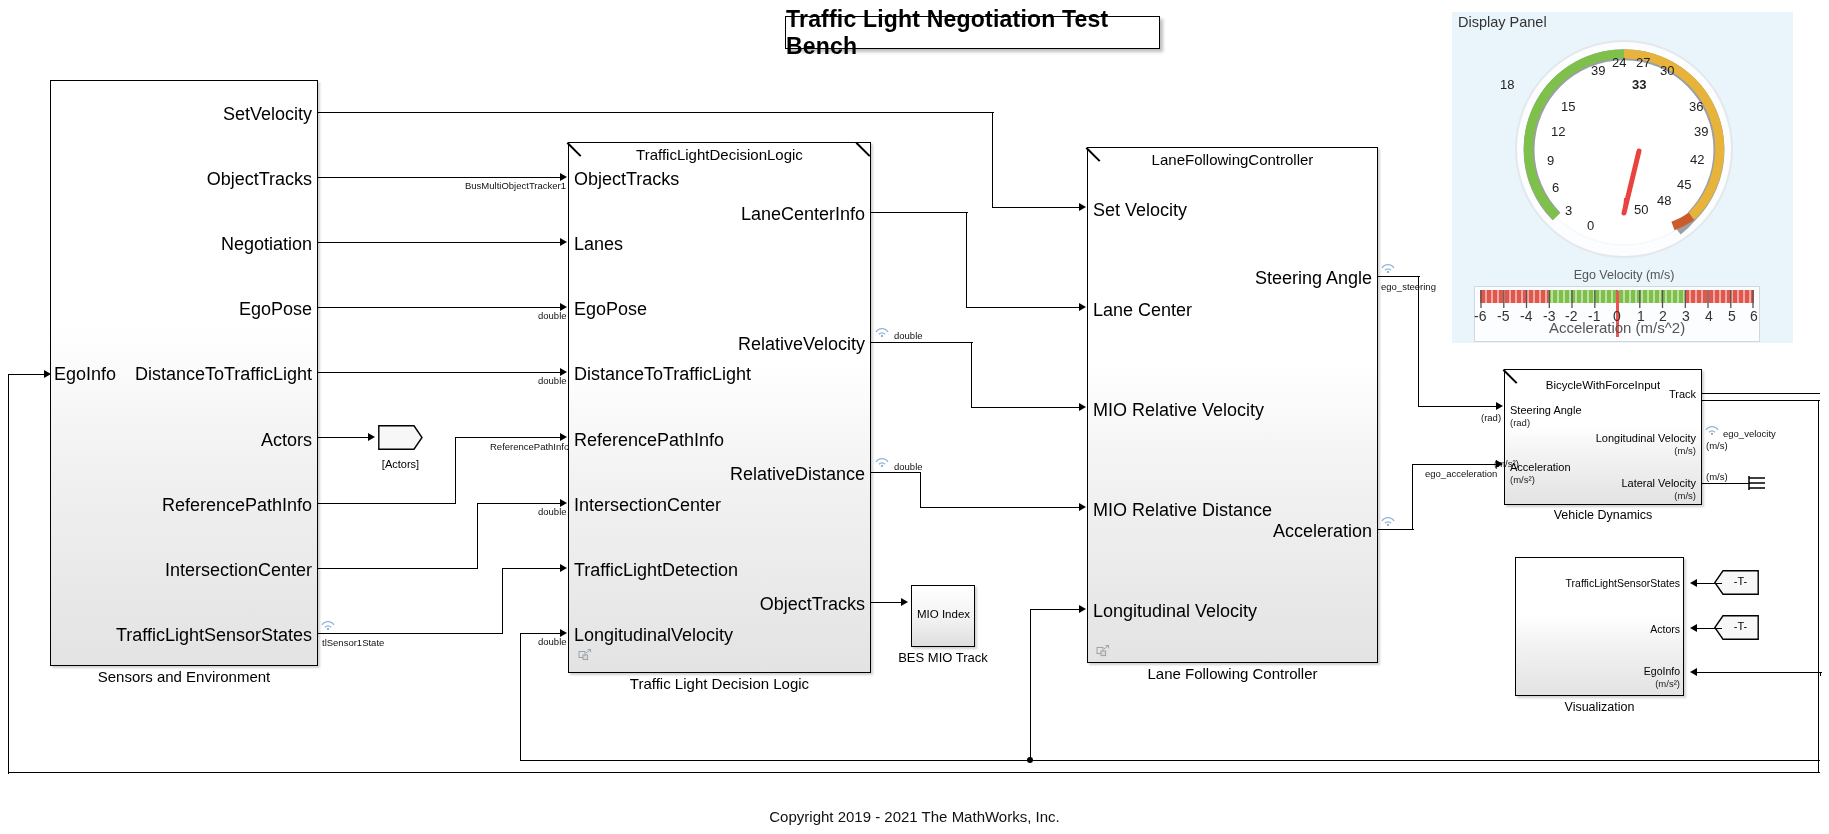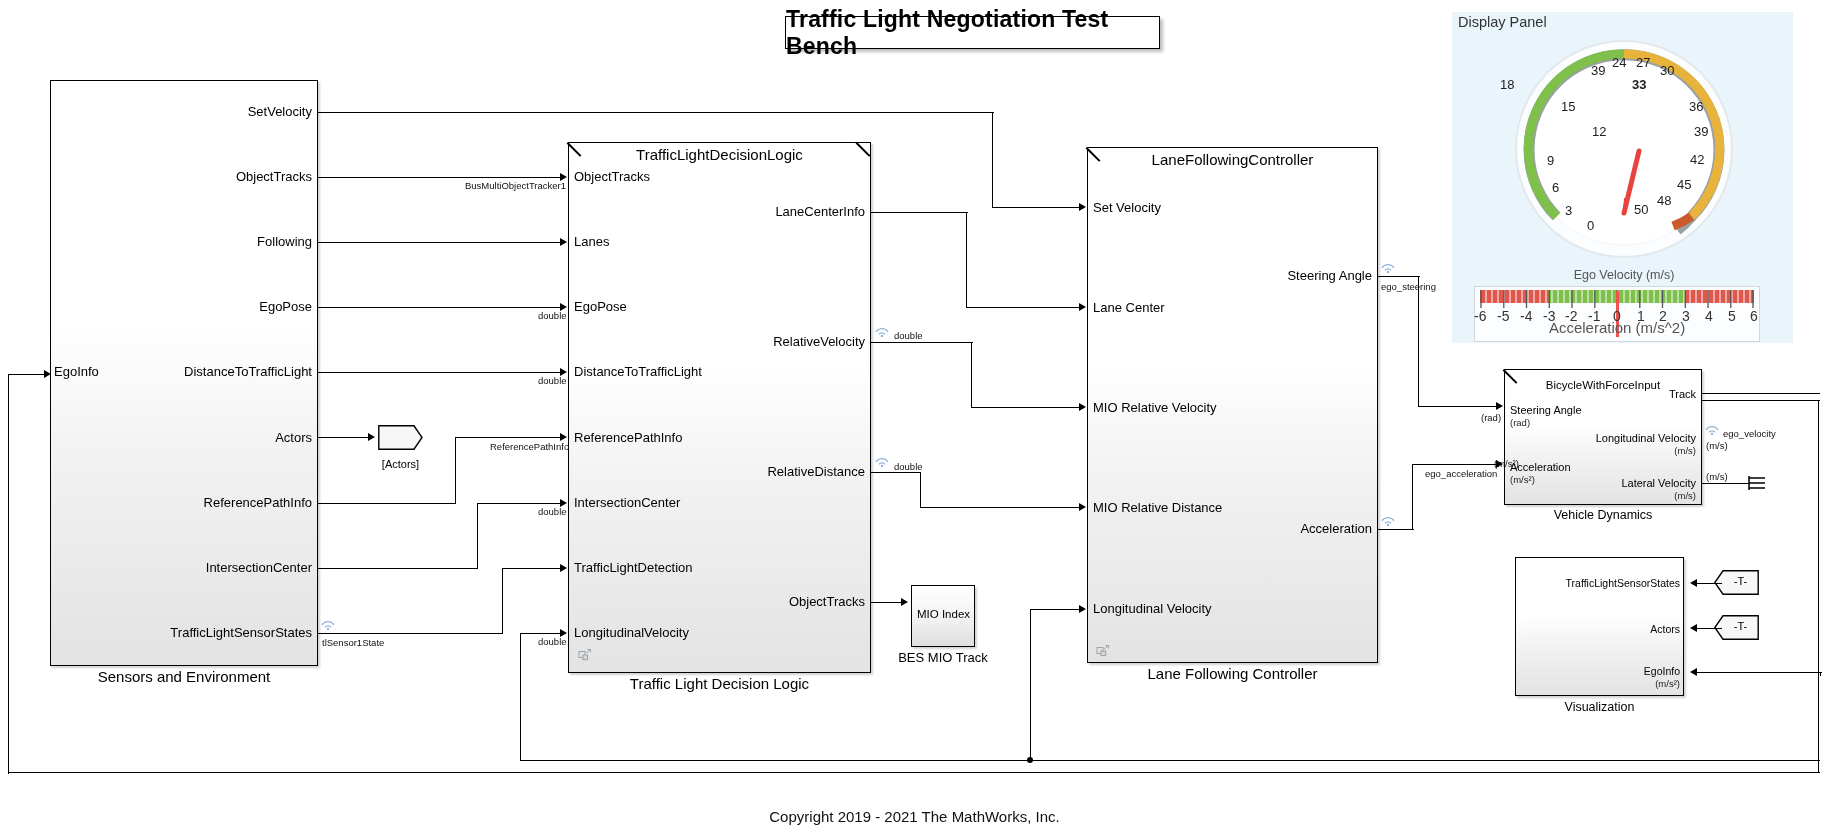--- a/index.html
+++ b/index.html
@@ -7,21 +7,21 @@
        font-family:"Liberation Sans","DejaVu Sans",sans-serif;color:#000;}
   .abs{position:absolute;}
   .blk{position:absolute;border:1.6px solid #000;
        background:linear-gradient(to bottom,#ffffff 0%,#ffffff 42%,#f3f3f3 62%,#e3e3e3 100%);
        box-shadow:2px 2px 2px rgba(0,0,0,.18);box-sizing:border-box;}
   .blk-plain{position:absolute;border:1.6px solid #000;
        background:linear-gradient(to bottom,#ffffff 0%,#f2f2f2 55%,#dedede 100%);
        box-shadow:2px 2px 2px rgba(0,0,0,.18);box-sizing:border-box;}
   .blk-title{position:absolute;left:0;right:0;text-align:center;font-size:15px;}
   .blk-name{position:absolute;text-align:center;font-size:15px;white-space:nowrap;}
-  .port{position:absolute;font-size:13px;white-space:nowrap;}
+  .port{position:absolute;font-size:18px;white-space:nowrap;}
   .port.in{text-align:left;}
   .port.out{text-align:right;}
   .unit{font-size:9.5px;color:#222;}
   .sig{position:absolute;font-size:9.5px;color:#111;white-space:nowrap;}
   .ln{position:absolute;background:#000;}
   .lnh{height:1.4px;}
   .lnv{width:1.4px;}
   .arrow{position:absolute;width:0;height:0;border-top:4.5px solid transparent;
          border-bottom:4.5px solid transparent;border-left:7px solid #000;}
   .arrowL{position:absolute;width:0;height:0;border-top:4.5px solid transparent;
@@ -60,21 +60,21 @@
 
 <div class="blk" style="left:50px;top:80px;width:268px;height:586px;"></div>
 <div class="blk-name" style="left:50px;top:668px;width:268px;">Sensors and Environment</div>
 
 <div class="port in" style="left:54px;top:364px;">EgoInfo</div>
 <div class="ln lnh" style="left:8px;top:374px;width:38px;"></div>
 <div class="arrow" style="left:44px;top:370px;"></div>
 
 <div class="port out" style="left:118px;top:104px;width:194px;">SetVelocity</div>
 <div class="port out" style="left:118px;top:169px;width:194px;">ObjectTracks</div>
-<div class="port out" style="left:118px;top:234px;width:194px;">Following</div>
+<div class="port out" style="left:118px;top:234px;width:194px;">Negotiation</div>
 <div class="port out" style="left:118px;top:299px;width:194px;">EgoPose</div>
 <div class="port out" style="left:98px;top:364px;width:214px;">DistanceToTrafficLight</div>
 <div class="port out" style="left:118px;top:430px;width:194px;">Actors</div>
 <div class="port out" style="left:108px;top:495px;width:204px;">ReferencePathInfo</div>
 <div class="port out" style="left:104px;top:560px;width:208px;">IntersectionCenter</div>
 <div class="port out" style="left:78px;top:625px;width:234px;">TrafficLightSensorStates</div>
 
 <div class="blk" style="left:568px;top:142px;width:303px;height:531px;"></div>
 <div class="corner" style="left:568px;top:142px;">
   <i style="transform:rotate(45deg);"></i>
@@ -345,21 +345,21 @@
   <path d="M 160,188 A 95,95 0 0,0 178.5,178.5" fill="none" stroke="#cc5b2b" stroke-width="9"></path>
 
   <line x1="111" y1="175" x2="126" y2="113" stroke="#e8433f" stroke-width="5" stroke-linecap="round"></line>
   <line x1="111" y1="175" x2="112" y2="160" stroke="#e8433f" stroke-width="2"></line>
 </svg>
 
 <div class="gnum" style="left:1587px;top:218px;">0</div>
 <div class="gnum" style="left:1565px;top:203px;">3</div>
 <div class="gnum" style="left:1552px;top:180px;">6</div>
 <div class="gnum" style="left:1547px;top:153px;">9</div>
-<div class="gnum" style="left:1592px;top:124px;">12</div>
+<div class="gnum" style="left:1551px;top:124px;">12</div>
 <div class="gnum" style="left:1561px;top:99px;">15</div>
 <div class="gnum" style="left:1500px;top:77px;">18</div>
 <div class="gnum" style="left:1591px;top:63px;">39</div>
 <div class="gnum" style="left:1612px;top:55px;">24</div>
 <div class="gnum" style="left:1636px;top:55px;">27</div>
 <div class="gnum" style="left:1660px;top:63px;">30</div>
 <div class="gnum" style="left:1632px;top:77px;font-weight:bold;">33</div>
 <div class="gnum" style="left:1689px;top:99px;">36</div>
 <div class="gnum" style="left:1694px;top:124px;">39</div>
 <div class="gnum" style="left:1690px;top:152px;">42</div>

